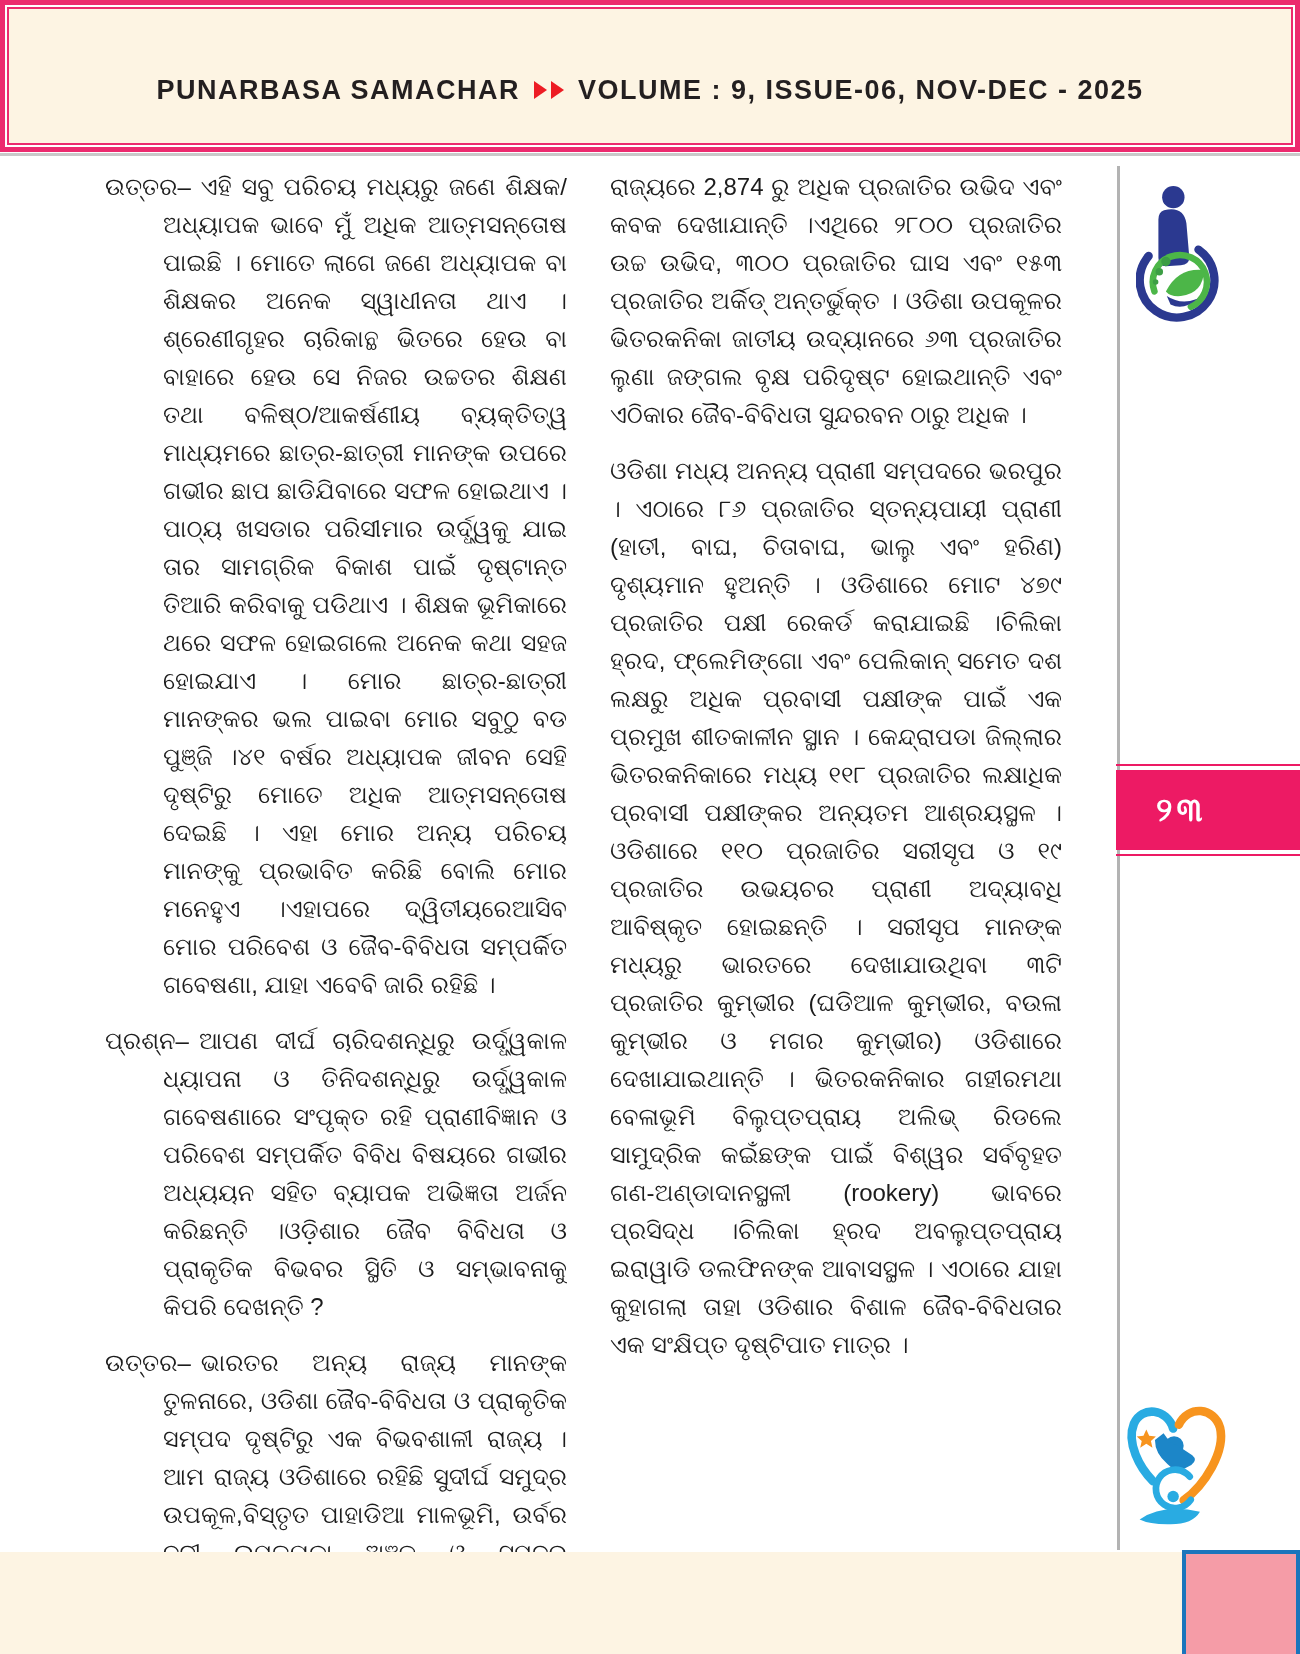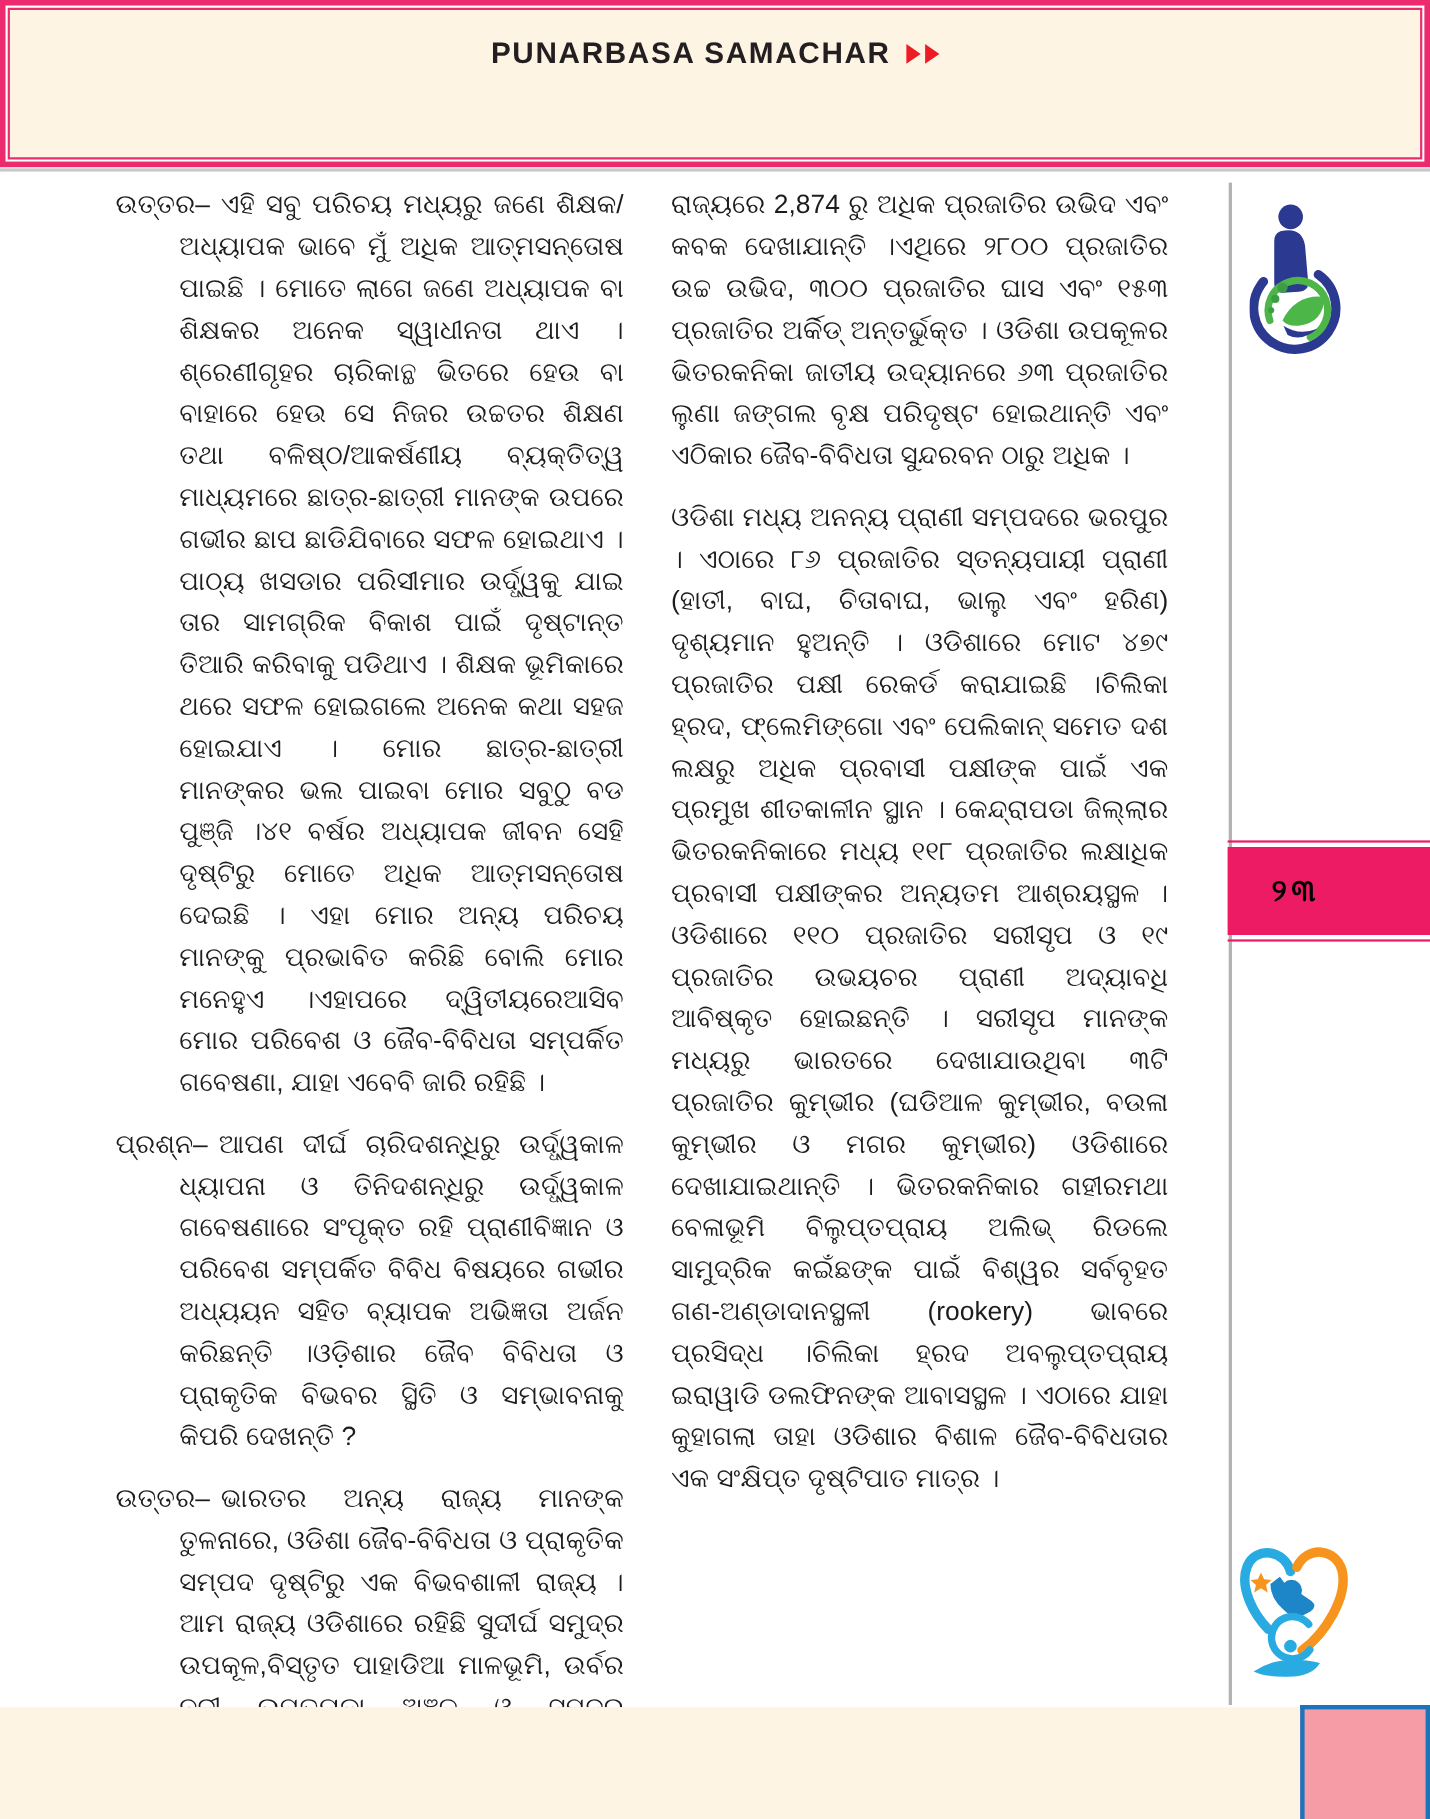--- a/index.html
+++ b/index.html
@@ -7,21 +7,21 @@
     width:1300px;height:1654px;position:relative;background:#ffffff;
     font-family:"Liberation Sans", sans-serif;color:#231f20;overflow:hidden;
   }
   
   .header-band{
     position:absolute;left:0;top:0;right:0;height:152px;
     background:#FDF4E3;
     border:5px solid #EC2A6E;
     box-shadow: inset 0 0 0 2px #ffffff, inset 0 0 0 4px #EC2A6E;
     box-sizing:border-box;
-    display:flex;align-items:flex-start;justify-content:center;
+    display:flex;align-items:center;justify-content:center;
   }
   .header-shadow{
     position:absolute;left:0;right:0;top:153px;height:3px;background:#c9c9c9;
   }
   .header-line{
     display:flex;align-items:center;gap:14px;margin-top:28px;
   }
   .header-title,.header-volume{
     font-weight:700;font-size:27px;letter-spacing:1.5px;color:#231f20;
     font-stretch:condensed;white-space:nowrap;
@@ -54,41 +54,42 @@
   .top-logo{position:absolute;left:1136px;top:184px;width:84px;height:142px;}
   .bottom-logo{position:absolute;left:1120px;top:1396px;width:112px;height:134px;}
   
   .badge-zone{position:absolute;left:1116px;right:0;top:764px;}
   .badge-rule{height:2px;background:#ED1A64;}
   .badge{
     height:80px;margin:4px 0;background:#ED1A64;
     display:flex;align-items:center;
   }
   .badge span{
-    color:#000000;font-weight:700;font-size:28px;padding-left:40px;letter-spacing:4px;
+    color:#ffffff;font-weight:700;font-size:33px;padding-left:40px;letter-spacing:4px;
   }
   
   .bottom-strip{
     position:absolute;left:0;right:0;top:1552px;height:102px;background:#FDF4E3;
   }
   .bottom-box{
     position:absolute;left:1182px;top:1550px;width:110px;height:104px;
     background:#F59CA7;border:4px solid #1B75BC;border-bottom:none;
   }
 </style>
 </head>
 <body>
 
 <div class="header-band">
   <div class="header-line">
     <span class="header-title">PUNARBASA SAMACHAR</span>
     <span class="arrows">
       <span class="arrow"></span>
       <span class="arrow"></span>
     </span>
+    <span class="header-volume">VOLUME : 9, ISSUE-06, NOV-DEC - 2025</span>
   </div>
 </div>
 <div class="header-shadow"></div>
 
 <div class="column col-left">
   <div class="qa">
     <span class="qa-label">ଉତ୍ତର–</span><span class="qa-text">ଏହି ସବୁ ପରିଚୟ ମଧ୍ୟରୁ ଜଣେ ଶିକ୍ଷକ/ଅଧ୍ୟାପକ ଭାବେ ମୁଁ ଅଧିକ ଆତ୍ମସନ୍ତୋଷ ପାଇଛି । ମୋତେ ଲାଗେ ଜଣେ ଅଧ୍ୟାପକ ବା ଶିକ୍ଷକର ଅନେକ ସ୍ୱାଧୀନତା ଥାଏ । ଶ୍ରେଣୀଗୃହର ଚାରିକାନ୍ଥ ଭିତରେ ହେଉ ବା ବାହାରେ ହେଉ ସେ ନିଜର ଉଚ୍ଚତର ଶିକ୍ଷଣ ତଥା ବଳିଷ୍ଠ/ଆକର୍ଷଣୀୟ ବ୍ୟକ୍ତିତ୍ୱ ମାଧ୍ୟମରେ ଛାତ୍ର-ଛାତ୍ରୀ ମାନଙ୍କ ଉପରେ ଗଭୀର ଛାପ ଛାଡିଯିବାରେ ସଫଳ ହୋଇଥାଏ ।ପାଠ୍ୟ ଖସଡାର ପରିସୀମାର ଉର୍ଦ୍ଧ୍ୱକୁ ଯାଇ ତାର ସାମଗ୍ରିକ ବିକାଶ ପାଇଁ ଦୃଷ୍ଟାନ୍ତ ତିଆରି କରିବାକୁ ପଡିଥାଏ । ଶିକ୍ଷକ ଭୂମିକାରେ ଥରେ ସଫଳ ହୋଇଗଲେ ଅନେକ କଥା ସହଜ ହୋଇଯାଏ । ମୋର ଛାତ୍ର-ଛାତ୍ରୀ ମାନଙ୍କର ଭଲ ପାଇବା ମୋର ସବୁଠୁ ବଡ ପୁଞ୍ଜି ।୪୧ ବର୍ଷର ଅଧ୍ୟାପକ ଜୀବନ ସେହି ଦୃଷ୍ଟିରୁ ମୋତେ ଅଧିକ ଆତ୍ମସନ୍ତୋଷ ଦେଇଛି । ଏହା ମୋର ଅନ୍ୟ ପରିଚୟ ମାନଙ୍କୁ ପ୍ରଭାବିତ କରିଛି ବୋଲି ମୋର ମନେହୁଏ ।ଏହାପରେ ଦ୍ୱିତୀୟରେଆସିବ ମୋର ପରିବେଶ ଓ ଜୈବ-ବିବିଧତା ସମ୍ପର୍କିତ ଗବେଷଣା, ଯାହା ଏବେବି ଜାରି ରହିଛି ।</span>
   </div>
   <div class="qa">
     <span class="qa-label">ପ୍ରଶ୍ନ–</span><span class="qa-text">ଆପଣ ଦୀର୍ଘ ଚାରିଦଶନ୍ଧିରୁ ଉର୍ଦ୍ଧ୍ୱକାଳ ଧ୍ୟାପନା ଓ ତିନିଦଶନ୍ଧିରୁ ଉର୍ଦ୍ଧ୍ୱକାଳ ଗବେଷଣାରେ ସଂପୃକ୍ତ ରହି ପ୍ରାଣୀବିଜ୍ଞାନ ଓ ପରିବେଶ ସମ୍ପର୍କିତ ବିବିଧ ବିଷୟରେ ଗଭୀର ଅଧ୍ୟୟନ ସହିତ ବ୍ୟାପକ ଅଭିଜ୍ଞତା ଅର୍ଜନ କରିଛନ୍ତି ।ଓଡ଼ିଶାର ଜୈବ ବିବିଧତା ଓ ପ୍ରାକୃତିକ ବିଭବର ସ୍ଥିତି ଓ ସମ୍ଭାବନାକୁ କିପରି ଦେଖନ୍ତି ?</span>

